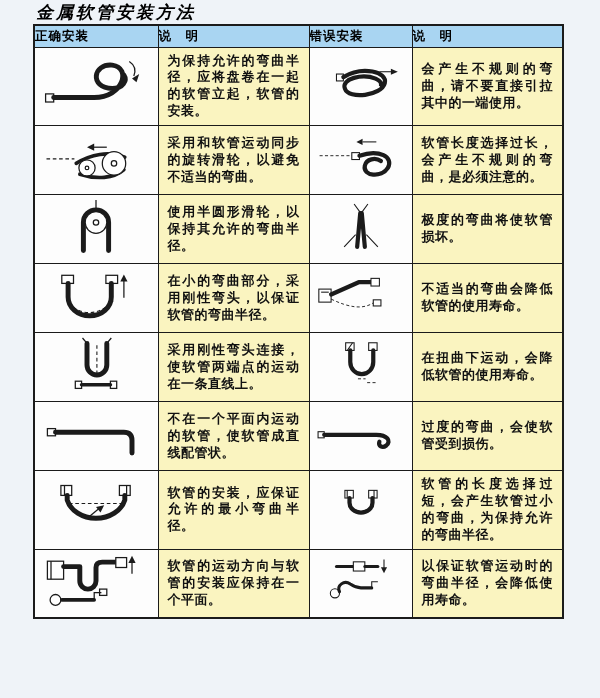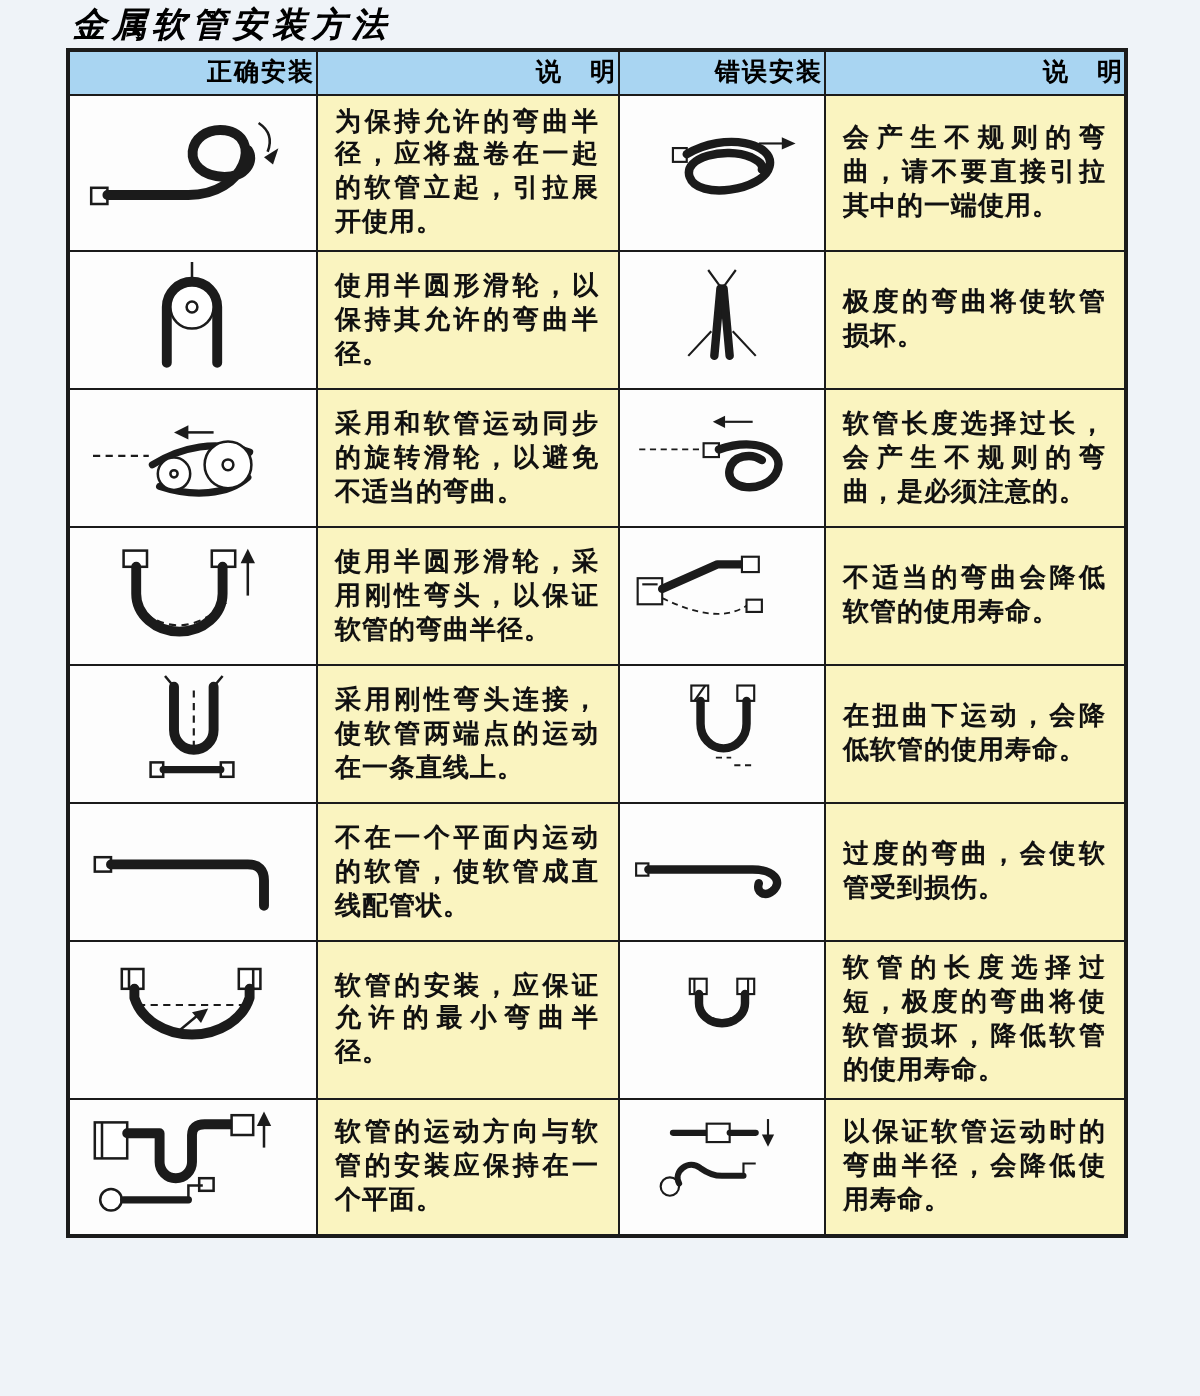--- a/index.html
+++ b/index.html
@@ -26,21 +26,21 @@
     position:absolute;left:33px;top:24px;
     width:529px;border-collapse:collapse;table-layout:fixed;
     border:2px solid var(--border);
     background:var(--cell-bg);
   }
   th,td{border:1px solid var(--border);overflow:hidden}
   thead tr{height:22px}
   th{
     background:var(--header-bg);
     font-size:12.5px;font-weight:bold;letter-spacing:1px;
-    text-align:right;vertical-align:middle;white-space:pre;color:#000;
+    text-align:left;vertical-align:middle;white-space:pre;color:#000;
   }
   tbody tr{height:69px}
   tbody tr.row-tall{height:72px}
   td.illu{background:var(--cell-bg);text-align:center;vertical-align:middle;padding:2px}
   td.desc{
     background:var(--desc-bg);
     font-size:13px;font-weight:bold;line-height:1.3;letter-spacing:0.5px;
     padding:5px 9px;vertical-align:middle;text-align:justify;
   }
   .correct-illu svg{width:108px;height:58px;display:inline-block}
@@ -75,45 +75,28 @@
       </tr>
     </thead>
     <tbody>
   <tr class="row-tall">
     <td class="illu correct-illu"><svg viewBox="0 0 120 64">
               <rect class="t" x="4" y="43" width="9" height="9"></rect>
               <path class="h" d="M13 47 H58 C 90 47 100 14 78 11 C 57 9 52 36 78 37 C 90 37 95 28 91 22"></path>
               <path class="t" d="M97 7 q 9 6 5 16"></path>
               <polygon class="f" points="100,26 108,21 105,30"></polygon>
             </svg></td>
-    <td class="desc correct-desc">为保持允许的弯曲半径，应将盘卷在一起的软管立起，引拉展开使用。</td>
+    <td class="desc correct-desc">为保持允许的弯曲半径，应将盘卷在一起的软管立起，软管的安装。</td>
     <td class="illu wrong-illu"><svg viewBox="0 0 120 64">
               <rect class="t" x="28" y="19" width="9" height="9"></rect>
               <path class="h" d="M37 23 C 62 8 95 16 91 31 C 87 47 44 53 39 38 C 34 25 62 18 79 25 C 85 28 87 30 86 33"></path>
               <line class="t" x1="84" y1="16" x2="101" y2="16"></line>
               <polygon class="f" points="108,16 99,12 99,20"></polygon>
             </svg></td>
     <td class="desc wrong-desc">会产生不规则的弯曲，请不要直接引拉其中的一端使用。</td>
-  </tr>
-
-  <tr>
-    <td class="illu correct-illu"><svg viewBox="0 0 120 64">
-              <line class="t" x1="60" y1="2" x2="60" y2="13"></line>
-              <path class="h" d="M46 58 V27 A 14 14 0 0 1 74 27 V58"></path>
-              <circle class="tw" cx="60" cy="27" r="12"></circle>
-              <circle class="t" cx="60" cy="27" r="3"></circle>
-            </svg></td>
-    <td class="desc correct-desc">使用半圆形滑轮，以保持其允许的弯曲半径。</td>
-    <td class="illu wrong-illu"><svg viewBox="0 0 120 64">
-              <path class="h" d="M55 58 L59 14"></path>
-              <path class="h" d="M65 58 L61 14"></path>
-              <path class="t" d="M59 13 L51 2 M61 13 L69 2"></path>
-              <path class="t" d="M53 42 L38 58 M67 42 L82 58"></path>
-            </svg></td>
-    <td class="desc wrong-desc">极度的弯曲将使软管损坏。</td>
   </tr>
 
   <tr>
     <td class="illu correct-illu"><svg viewBox="0 0 120 64">
               <line class="d" x1="5" y1="33" x2="36" y2="33"></line>
               <line class="t" x1="72" y1="20" x2="56" y2="20"></line>
               <polygon class="f" points="50,20 58,16 58,24"></polygon>
               <path class="h h4" d="M38 38 C 54 28 74 24 92 31"></path>
               <path class="h h4" d="M42 50 C 60 56 80 55 91 45"></path>
               <circle class="tw" cx="50" cy="43" r="9"></circle>
@@ -127,28 +110,45 @@
               <line class="t" x1="62" y1="11" x2="80" y2="11"></line>
               <polygon class="f" points="54,11 62,7 62,15"></polygon>
               <rect class="tw" x="48" y="25" width="10" height="9"></rect>
               <path class="h" d="M58 29 C 84 20 103 31 95 45 C 87 58 62 56 65 42 C 67 33 79 31 86 36"></path>
             </svg></td>
     <td class="desc wrong-desc">软管长度选择过长，会产生不规则的弯曲，是必须注意的。</td>
   </tr>
 
   <tr>
     <td class="illu correct-illu"><svg viewBox="0 0 120 64">
+              <line class="t" x1="60" y1="2" x2="60" y2="13"></line>
+              <path class="h" d="M46 58 V27 A 14 14 0 0 1 74 27 V58"></path>
+              <circle class="tw" cx="60" cy="27" r="12"></circle>
+              <circle class="t" cx="60" cy="27" r="3"></circle>
+            </svg></td>
+    <td class="desc correct-desc">使用半圆形滑轮，以保持其允许的弯曲半径。</td>
+    <td class="illu wrong-illu"><svg viewBox="0 0 120 64">
+              <path class="h" d="M55 58 L59 14"></path>
+              <path class="h" d="M65 58 L61 14"></path>
+              <path class="t" d="M59 13 L51 2 M61 13 L69 2"></path>
+              <path class="t" d="M53 42 L38 58 M67 42 L82 58"></path>
+            </svg></td>
+    <td class="desc wrong-desc">极度的弯曲将使软管损坏。</td>
+  </tr>
+
+  <tr>
+    <td class="illu correct-illu"><svg viewBox="0 0 120 64">
               <rect class="tw" x="22" y="9" width="13" height="9"></rect>
               <rect class="tw" x="71" y="9" width="13" height="9"></rect>
               <path class="h" d="M29 18 V33 A 24 21 0 0 0 77 33 V18"></path>
               <path class="d" d="M29 40 Q 53 62 79 38"></path>
               <line class="t" x1="91" y1="34" x2="91" y2="14"></line>
               <polygon class="f" points="91,8 87,16 95,16"></polygon>
             </svg></td>
-    <td class="desc correct-desc">使用半圆形滑轮，采用刚性弯头，以保证软管的弯曲半径。</td>
+    <td class="desc correct-desc">在小的弯曲部分，采用刚性弯头，以保证软管的弯曲半径。</td>
     <td class="illu wrong-illu"><svg viewBox="0 0 120 64">
               <rect class="tw" x="5" y="23" width="16" height="17"></rect>
               <line class="t" x1="8" y1="27" x2="18" y2="27"></line>
               <path class="h" d="M21 30 L57 14 H73"></path>
               <rect class="tw" x="73" y="9" width="11" height="10"></rect>
               <path class="d" d="M21 36 C 44 47 62 50 76 41"></path>
               <rect class="t" x="76" y="37" width="10" height="8"></rect>
             </svg></td>
     <td class="desc wrong-desc">不适当的弯曲会降低软管的使用寿命。</td>
   </tr>
@@ -199,21 +199,21 @@
               <polygon class="f" points="69,29 60,31 65,37"></polygon>
             </svg></td>
     <td class="desc correct-desc">软管的安装，应保证允许的最小弯曲半径。</td>
     <td class="illu wrong-illu"><svg viewBox="0 0 120 64">
               <rect class="tw" x="39" y="9" width="11" height="10"></rect>
               <line class="t" x1="42" y1="9" x2="42" y2="19"></line>
               <rect class="tw" x="70" y="9" width="11" height="10"></rect>
               <line class="t" x1="77" y1="9" x2="77" y2="19"></line>
               <path class="h" d="M45 19 V25 A 15 13 0 0 0 75 25 V19"></path>
             </svg></td>
-    <td class="desc wrong-desc">软管的长度选择过短，极度的弯曲将使软管损坏，降低软管的使用寿命。</td>
+    <td class="desc wrong-desc">软管的长度选择过短，会产生软管过小的弯曲，为保持允许的弯曲半径。</td>
   </tr>
 
   <tr>
     <td class="illu correct-illu"><svg viewBox="0 0 120 64">
               <rect class="tw" x="6" y="10" width="18" height="20"></rect>
               <line class="t" x1="10" y1="10" x2="10" y2="30"></line>
               <path class="h" d="M24 16 H42 V32 A 9 9 0 0 0 60 32 V17 Q 60 11 67 11 H82"></path>
               <rect class="tw" x="82" y="6" width="12" height="11"></rect>
               <line class="t" x1="100" y1="24" x2="100" y2="10"></line>
               <polygon class="f" points="100,4 96,12 104,12"></polygon>

